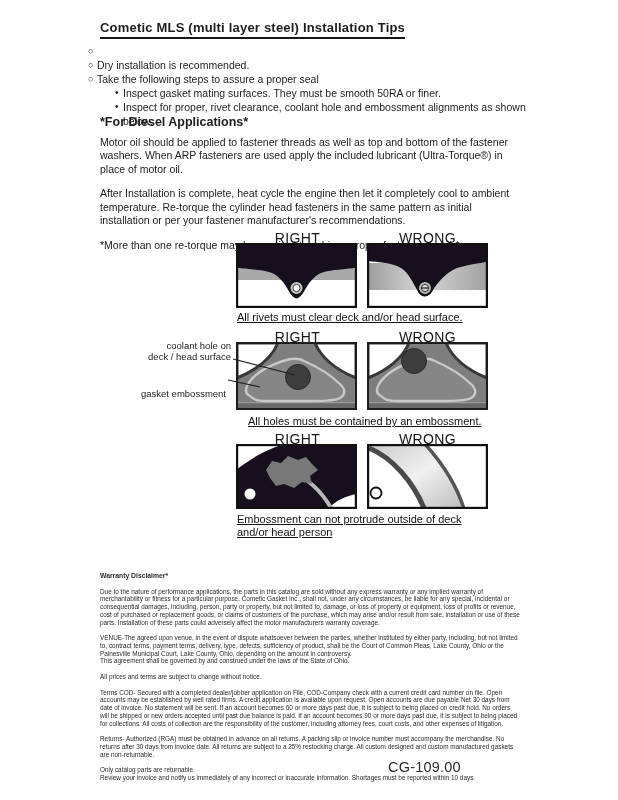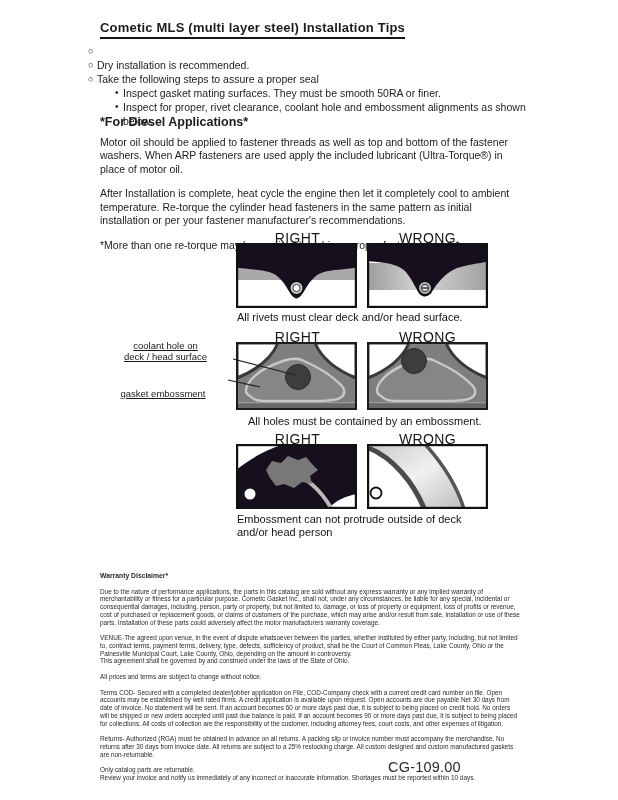--- a/index.html
+++ b/index.html
@@ -25,25 +25,25 @@
   .diesel-h{font-size:12.5px;font-weight:bold;margin-bottom:6px;}
   .diesel p{margin:0 0 11px 0;}
   
   .figs{position:absolute;left:100px;top:230px;width:440px;height:318px;}
   .hdr{position:absolute;width:121px;text-align:center;font-size:14px;letter-spacing:.4px;color:#161616;}
   .hl{left:137px;} .hr{left:267px;}
   .r1{top:0px;} .r2{top:99px;} .r3{top:201px;}
   .fig{position:absolute;width:121px;height:65px;}
   .f1{top:13px;} .f2{top:112px;height:68px;} .f3{top:214px;}
   .cl{left:136px;} .cr{left:267px;}
-  .cap{position:absolute;font-size:11px;line-height:13px;color:#141414;}
+  .cap{position:absolute;font-size:11px;line-height:13px;color:#141414;text-decoration:underline;}
   .cap1{left:137px;top:81px;}
   .cap2{left:148px;top:185px;width:252px;text-align:left;}
   .cap3{left:137px;top:283px;width:240px;}
-  .fig-label{position:absolute;font-size:9.5px;line-height:11px;text-align:center;color:#1a1a1a;text-decoration:underline;}
+  .fig-label{position:absolute;font-size:9.5px;line-height:11px;text-align:right;color:#1a1a1a;}
   .lab1{left:0;top:110px;width:131px;}
   .lab2{left:0;top:144px;width:126px;margin-top:14px;}
   .leaders{position:absolute;left:0;top:0;width:440px;height:318px;pointer-events:none;}
   
   .legal{position:absolute;left:100px;top:572px;width:420px;font-size:6.4px;line-height:7.7px;color:#2a2a2a;}
   .legal-h{font-size:6.8px;font-weight:bold;margin-bottom:8px;}
   .legal p{margin:0 0 8px 0;}
   .legal .tight{margin:0;}
   .legal .gap{margin-bottom:8px;}
   

